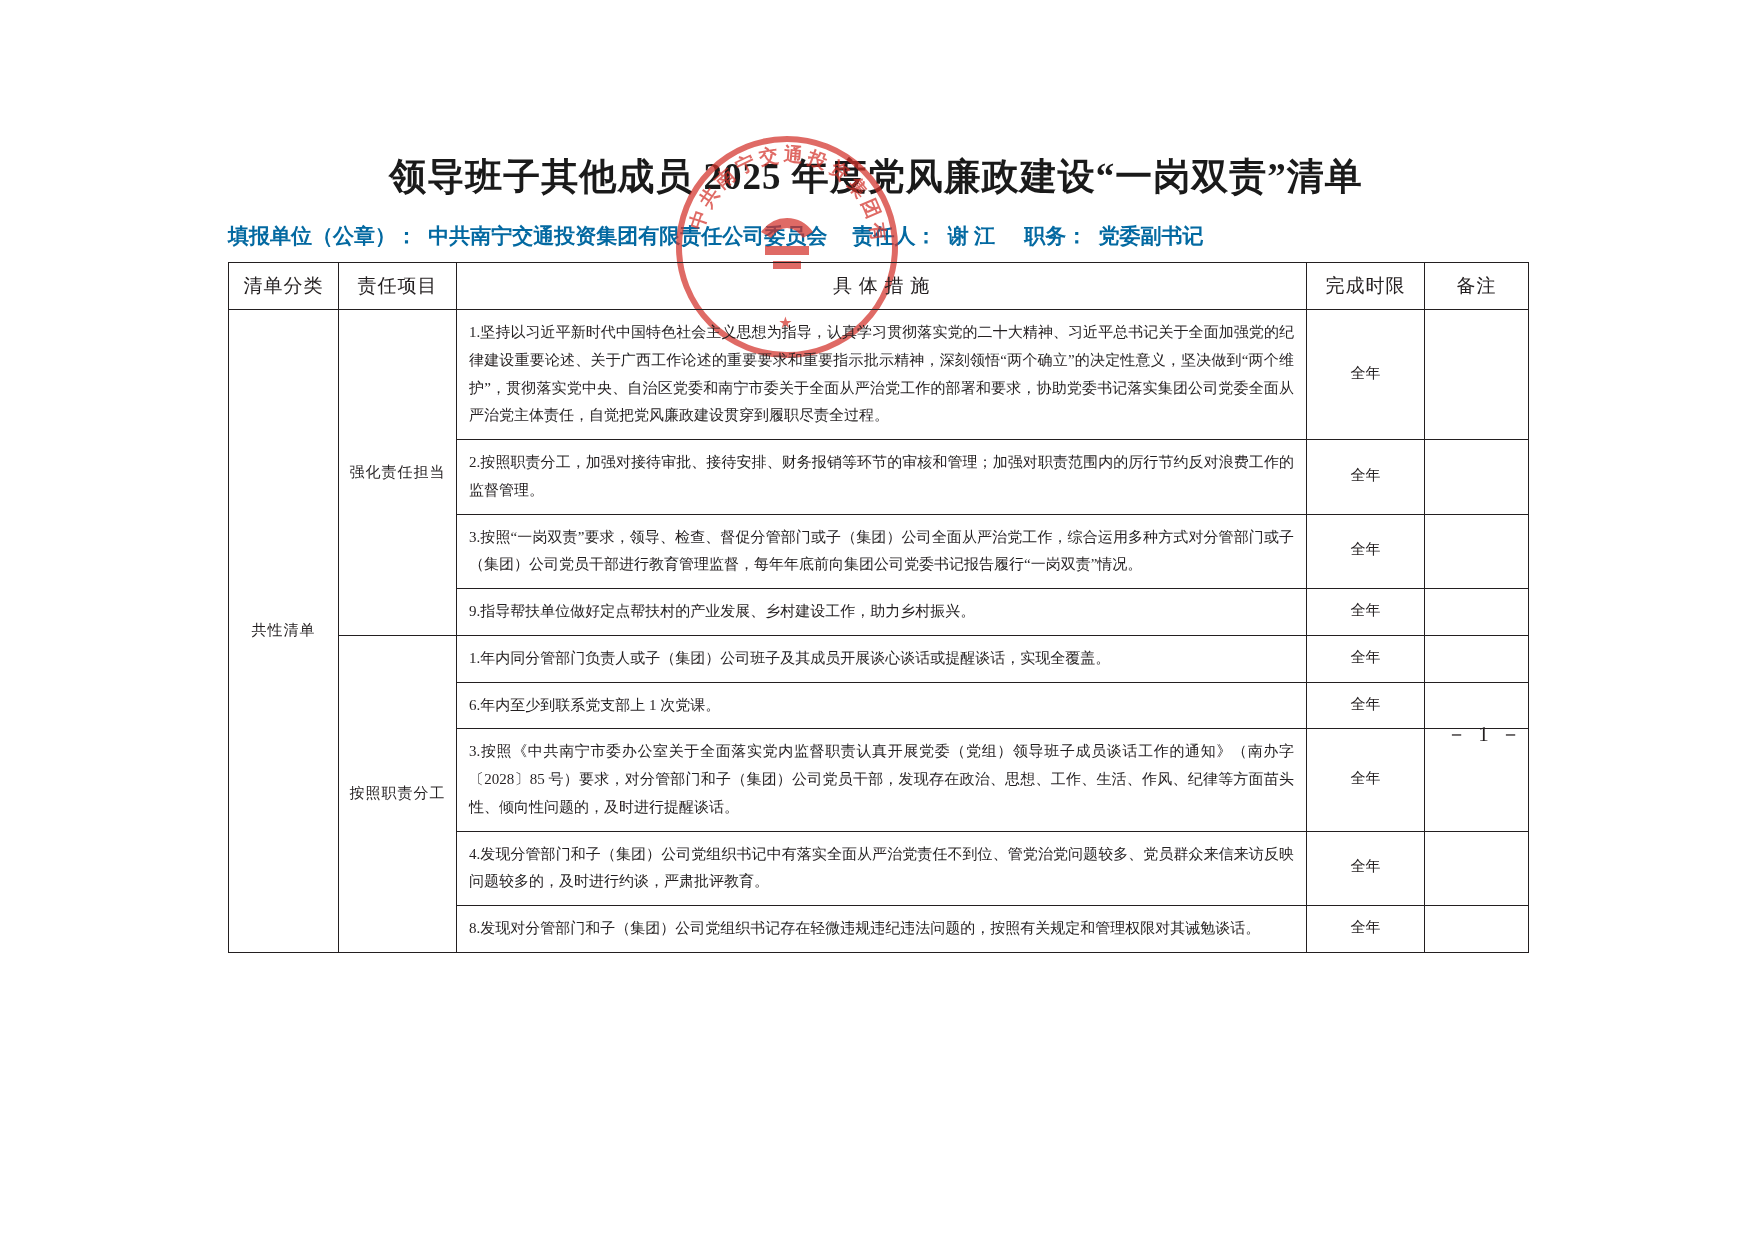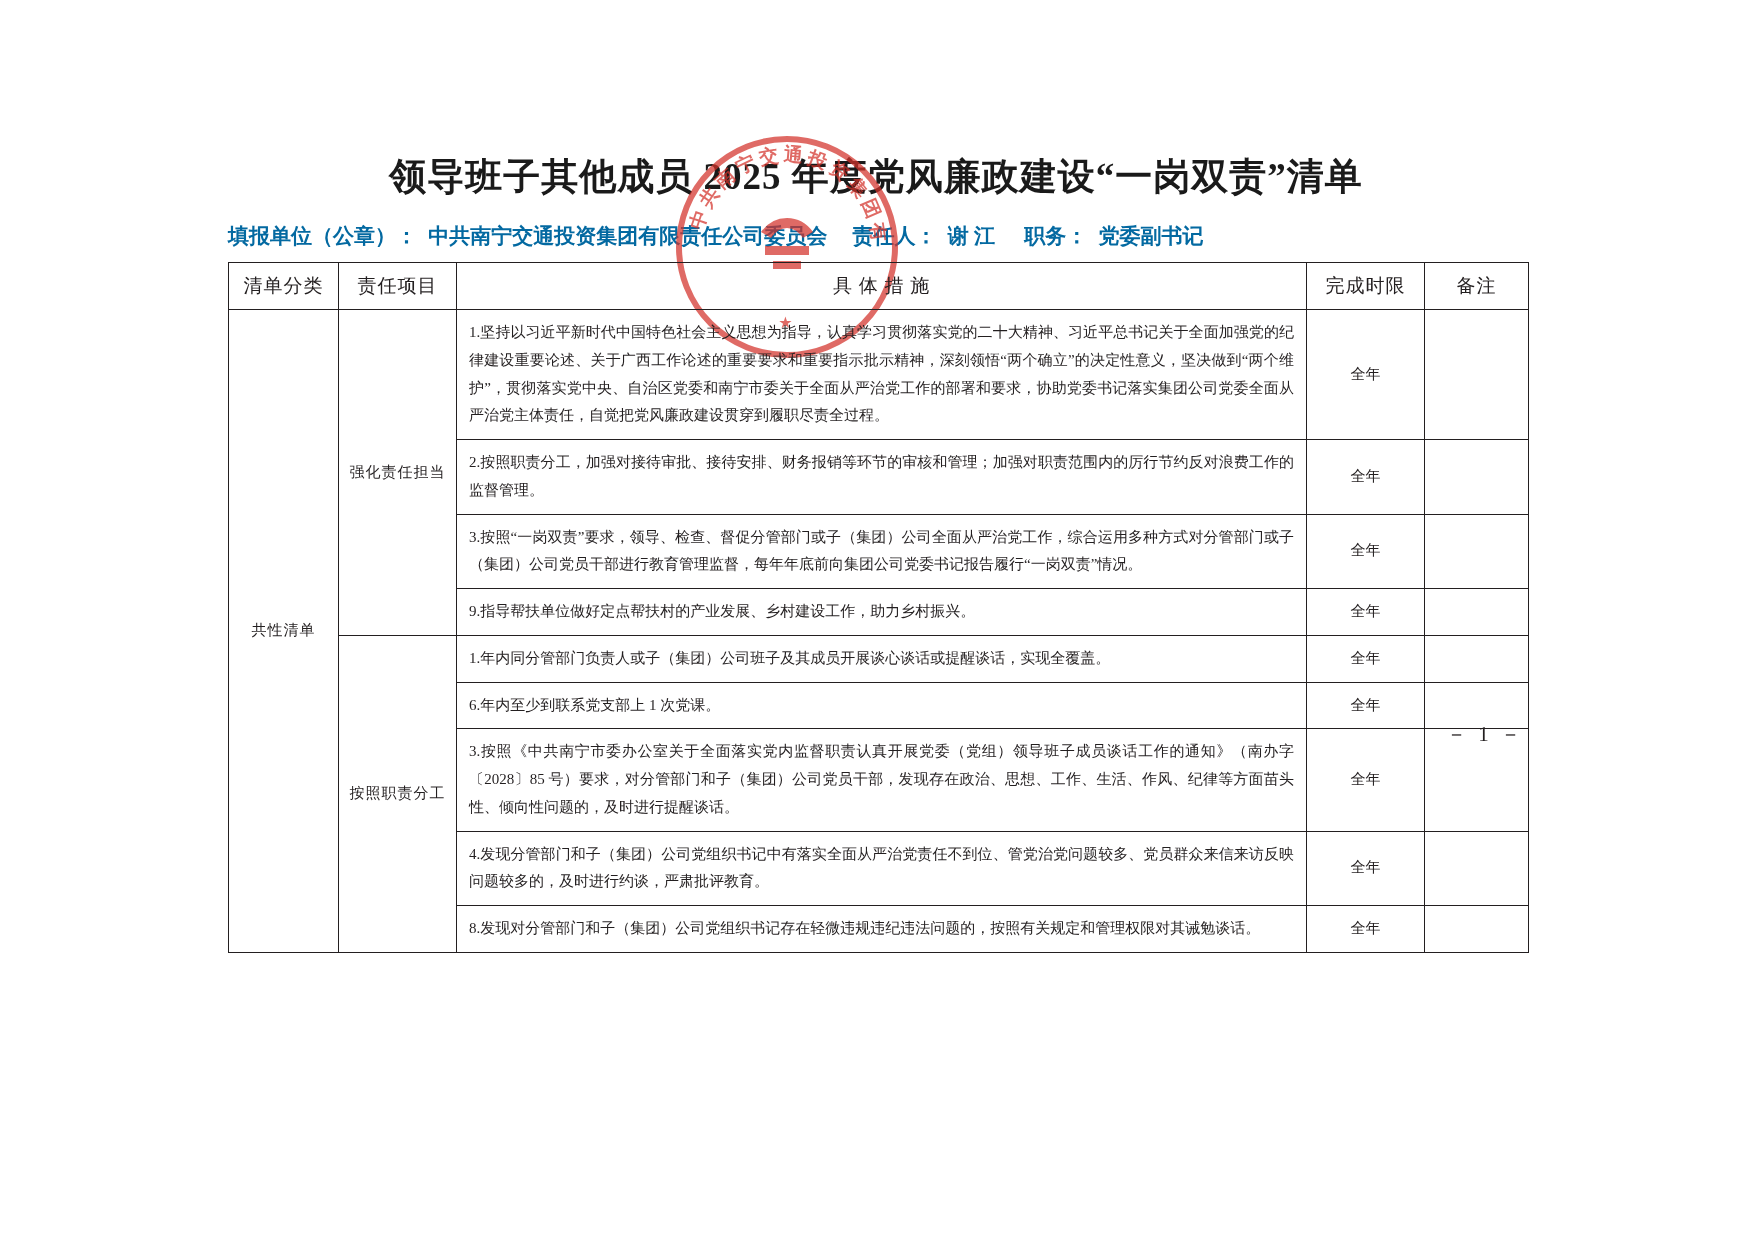--- a/index.html
+++ b/index.html
@@ -73,21 +73,21 @@
     font-size: 18px;
   }
   td.measure {
     text-align: justify;
     padding: 9px 12px 9px 12px;
     font-size: 17.5px;
     line-height: 1.95;
   }
   td.cat { font-size: 18px; letter-spacing: 1px; }
   td.resp { font-size: 18px; letter-spacing: 1px; }
-  td.limit { font-size: 17.5px; }
+  td.limit { font-size: 17.5px; font-family: Liberation Mono, monospace; }
 
   .col-cat   { width: 110px; }
   .col-resp  { width: 118px; }
   .col-meas  { width: 850px; }
   .col-limit { width: 118px; }
   .col-note  { width: 104px; }
 
   .page-num {
     position: absolute;
     right: 228px;

